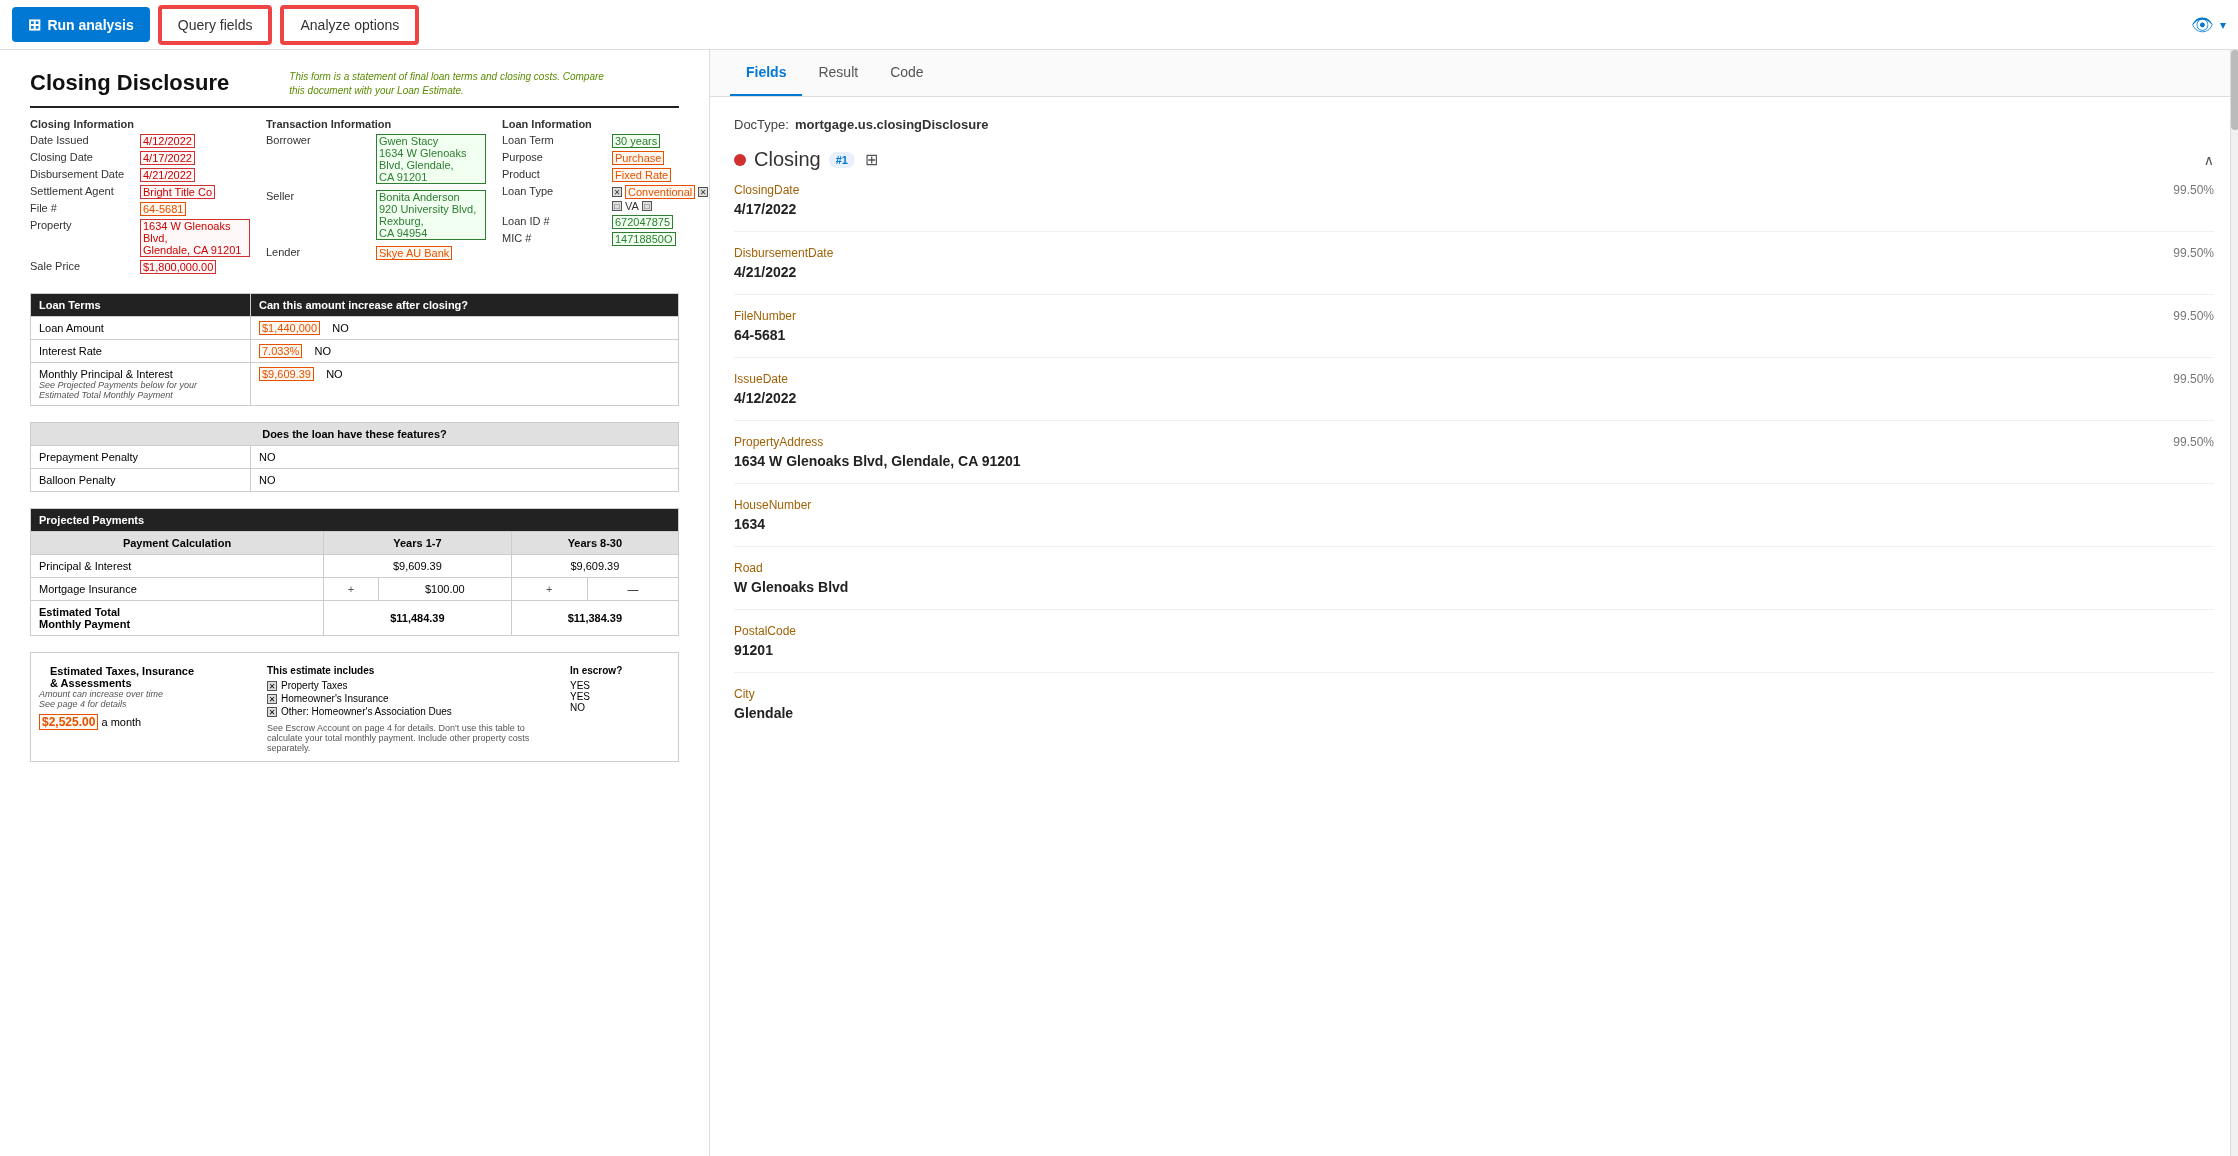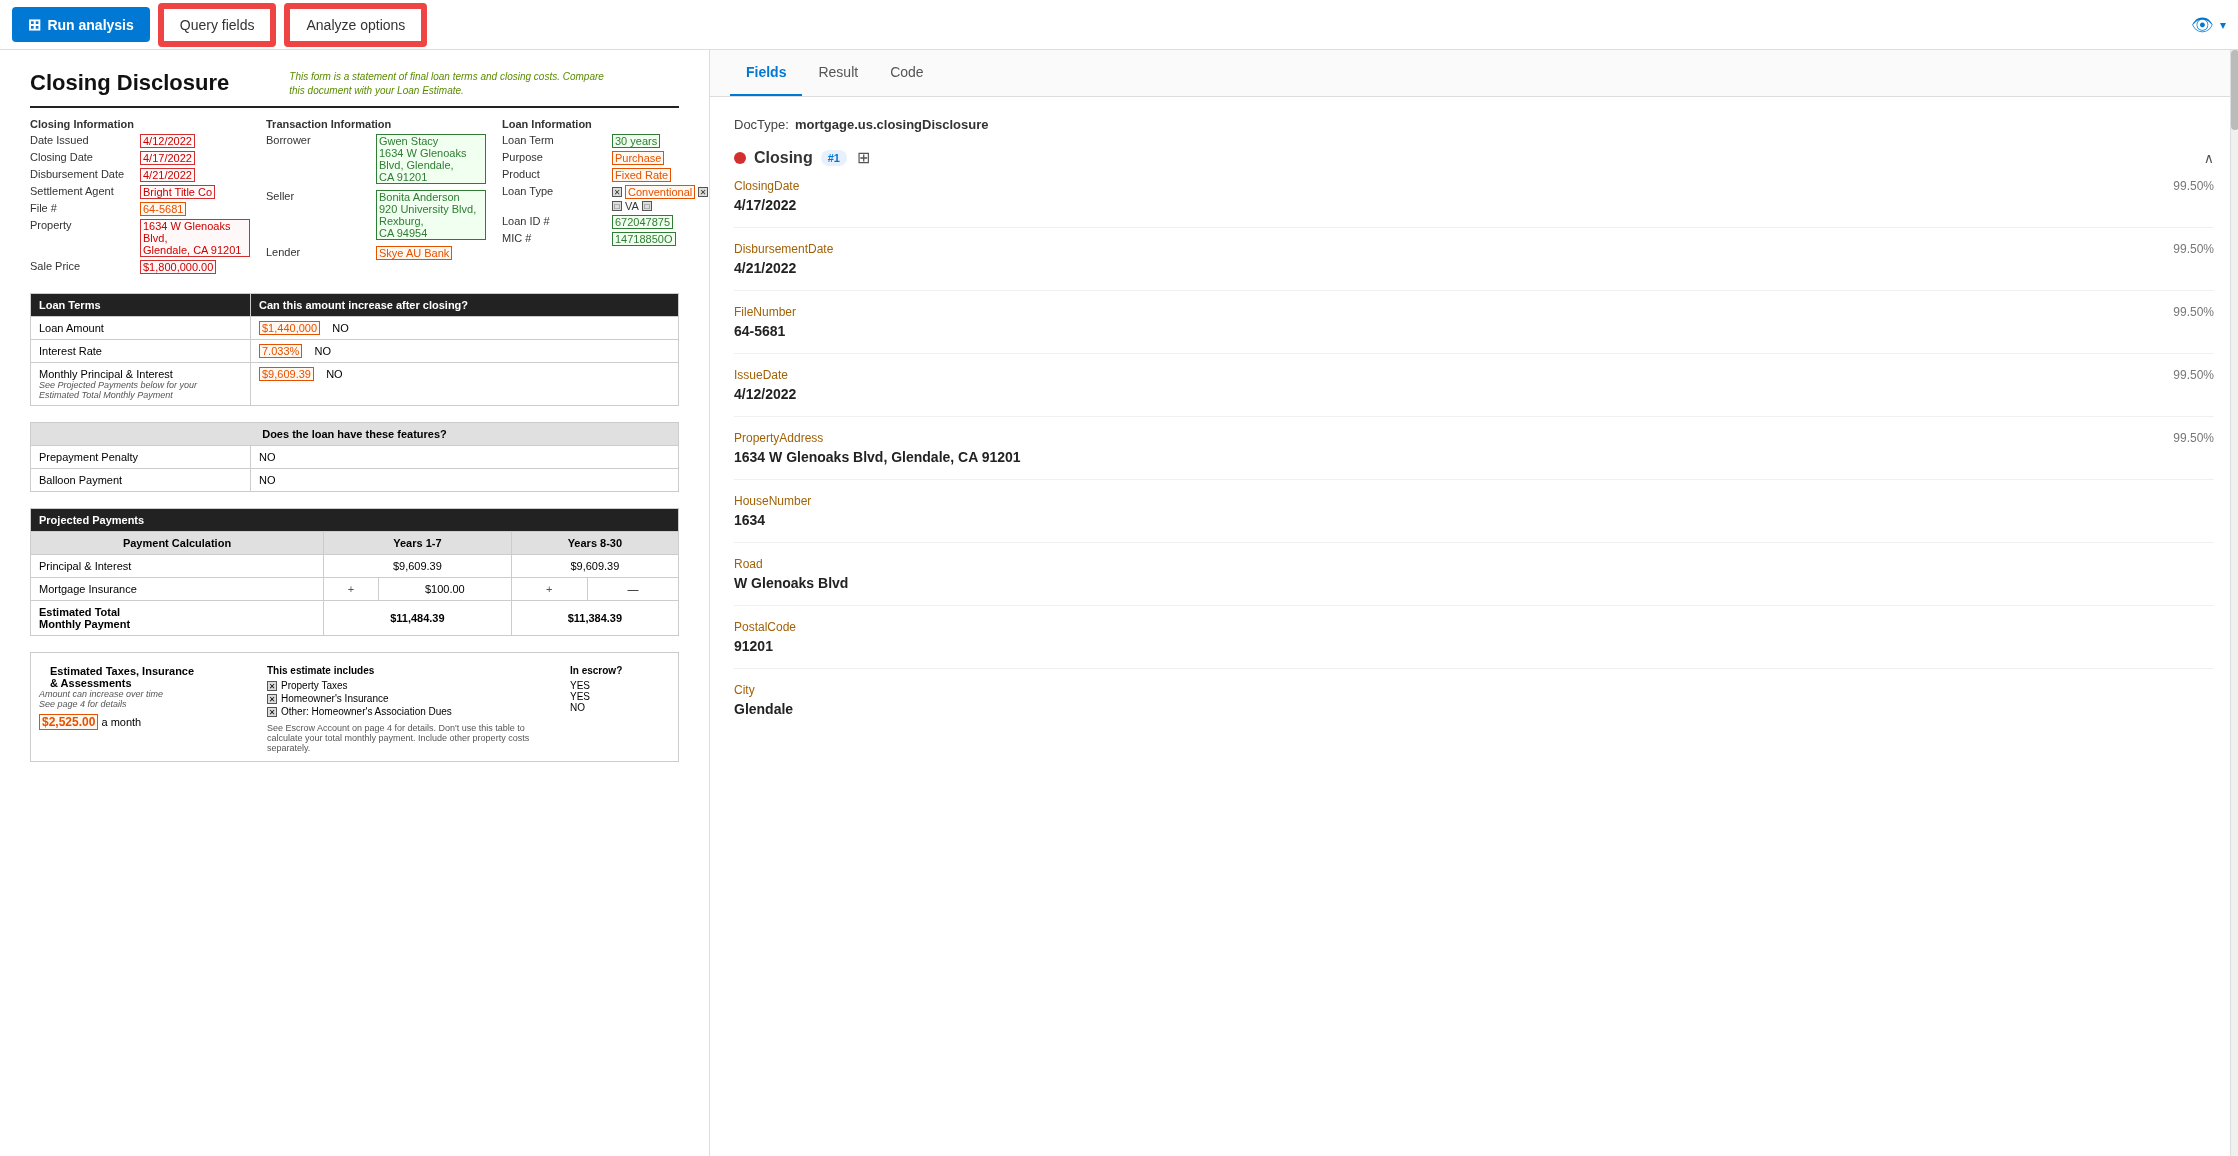--- a/index.html
+++ b/index.html
@@ -17,21 +17,21 @@
     .btn-run {
       display: flex; align-items: center; gap: 6px;
       background: #0078d4; color: #fff;
       border: none; border-radius: 4px;
       padding: 8px 16px; font-size: 14px; font-weight: 600;
       cursor: pointer;
     }
     .btn-run .icon { font-size: 16px; }
     .btn-secondary {
       background: #fff; color: #333;
-      border: 6px solid #ef4444; border-radius: 4px;
+      border: 4px solid #ef4444; border-radius: 4px;
       padding: 8px 16px; font-size: 14px;
       cursor: pointer;
     }
     .toolbar-right { margin-left: auto; display: flex; align-items: center; gap: 6px; }
     .eye-icon { color: #0078d4; font-size: 18px; cursor: pointer; }
     .chevron-icon { color: #0078d4; font-size: 12px; cursor: pointer; }
 
     
     .main-layout {
       display: flex; flex: 1; overflow: hidden;
@@ -92,21 +92,21 @@
 
     
     .section-header {
       display: flex; align-items: center; gap: 8px;
       margin-bottom: 12px;
     }
     .dot-red {
       width: 12px; height: 12px; background: #d32f2f;
       border-radius: 50%; flex-shrink: 0;
     }
-    .section-title { font-size: 16px; font-weight: 700; color: #333; }
+    .section-title { font-size: 20px; font-weight: 400; color: #333; }
     .badge {
       background: #e8f0fe; color: #0078d4;
       font-size: 11px; font-weight: 600;
       padding: 2px 7px; border-radius: 10px;
     }
     .grid-icon { font-size: 16px; color: #555; cursor: pointer; margin-left: 2px; }
     .collapse-icon { margin-left: auto; font-size: 14px; color: #555; cursor: pointer; }
 
     
     .field-row {
@@ -369,21 +369,21 @@
     <table class="features-table">
       <tbody>
           <tr class="subheader-row">
         <td colspan="2">Does the loan have these features?</td>
       </tr>
       <tr>
         <td style="width:220px;">Prepayment Penalty</td>
         <td>NO</td>
       </tr>
       <tr>
-        <td>Balloon Payment</td>
+        <td>Balloon Penalty</td>
         <td>NO</td>
       </tr>
     </tbody>
       </table>
 
     <table class="proj-table">
       <tbody>
           <tr class="header-row">
         <td colspan="5">Projected Payments</td>
       </tr>

